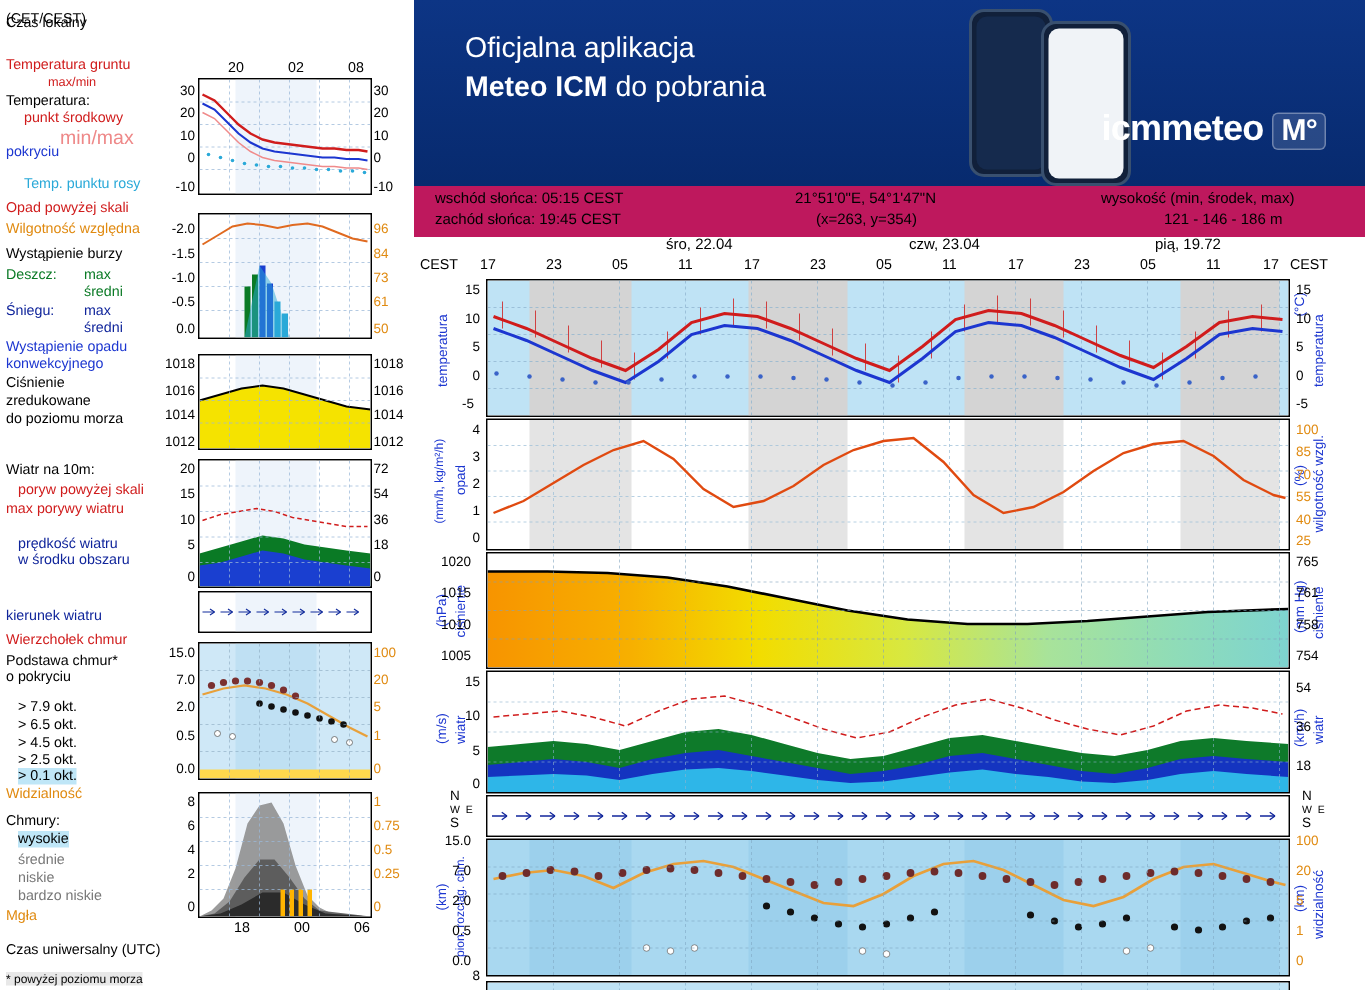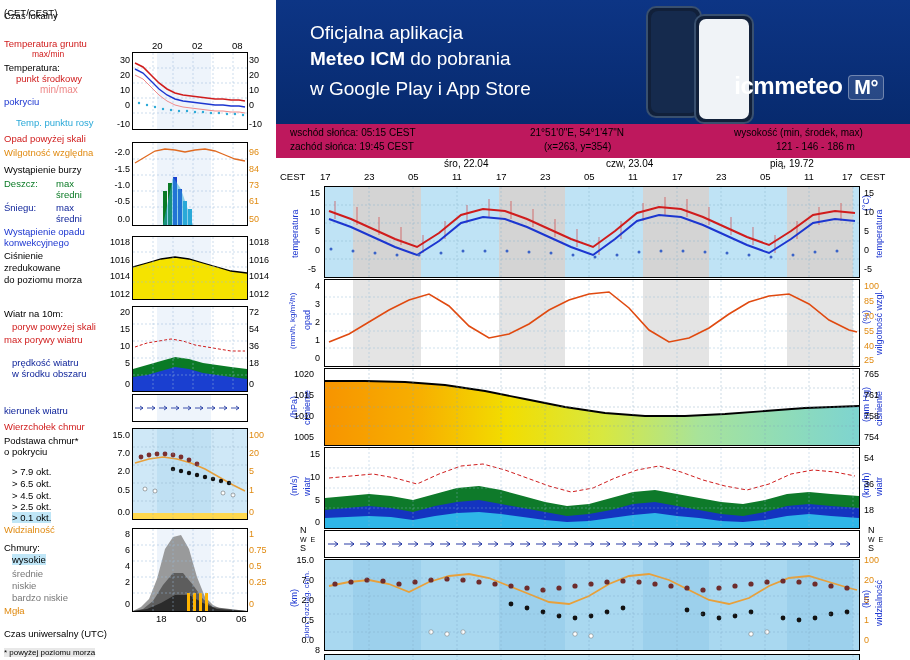--- a/index.html
+++ b/index.html
@@ -107,21 +107,21 @@
 <div class="root">
 
 <div class="legend">
 
   <div class="lg-text" style="left:4px;  top:10px;">Czas lokalny</div>
   <div class="lg-text" style="left:4px;  top:7px;">(CET/CEST)</div>
   <div class="lg-text lg-red" style="left:4px; top:38px;">Temperatura gruntu</div>
   <div class="lg-text lg-red" style="left:32px; top:49px; font-size:8.5px;">max/min</div>
   <div class="lg-text" style="left:4px; top:62px;">Temperatura:</div>
   <div class="lg-text lg-red" style="left:16px; top:73px;text-align:center;">punkt środkowy</div>
-  <div class="lg-text lg-red" style="left:40px; top:84px; font-size:10px; color:#e88;">min/max</div>
+  <div class="lg-text lg-red" style="left:40px; top:84px; font-size:13px; color:#e88;">min/max</div>
   <div class="lg-text lg-blue" style="left:4px; top:96px;">pokryciu</div>
   <div class="lg-text lg-cyan" style="left:16px; top:117px;">Temp. punktu rosy</div>
 
   <div class="lg-text lg-red" style="left:4px; top:133px;">Opad powyżej skali</div>
   <div class="lg-text lg-orange" style="left:4px; top:147px;">Wilgotność względna</div>
   <div class="lg-text" style="left:4px; top:164px;">Wystąpienie burzy</div>
   <div class="lg-text lg-green" style="left:4px; top:178px;">Deszcz:</div>
   <div class="lg-text lg-green" style="left:56px; top:178px;">max</div>
   <div class="lg-text lg-green" style="left:56px; top:189px;">średni</div>
   <div class="lg-text lg-dkblue" style="left:4px; top:202px;">Śniegu:</div>
@@ -456,21 +456,20 @@
   <div class="mc-axis-r lg-orange" style="top:562px;">0.5</div>
   <div class="mc-axis-r lg-orange" style="top:578px;">0.25</div>
   <div class="mc-axis-r lg-orange" style="top:600px;">0</div>
 </div>
 
 <div class="banner">
   <div class="banner-l1">Oficjalna aplikacja</div>
   <div class="banner-l2">
     <span>Meteo ICM</span><span class="reg"> do pobrania</span>
   </div>
-  <div class="banner-l3">w Google Play i App Store</div>
 
   <div class="phone" style="left:370px; top:6px; width:56px; height:112px;">
     <div class="scr"></div>
   </div>
   <div class="phone" style="left:418px; top:14px; width:60px; height:110px;">
     <div class="scr" style="background:#f0f3f7;"></div>
   </div>
 
   <div class="banner-logo">
     <span>icmmeteo</span><span class="mbox">M°</span>

